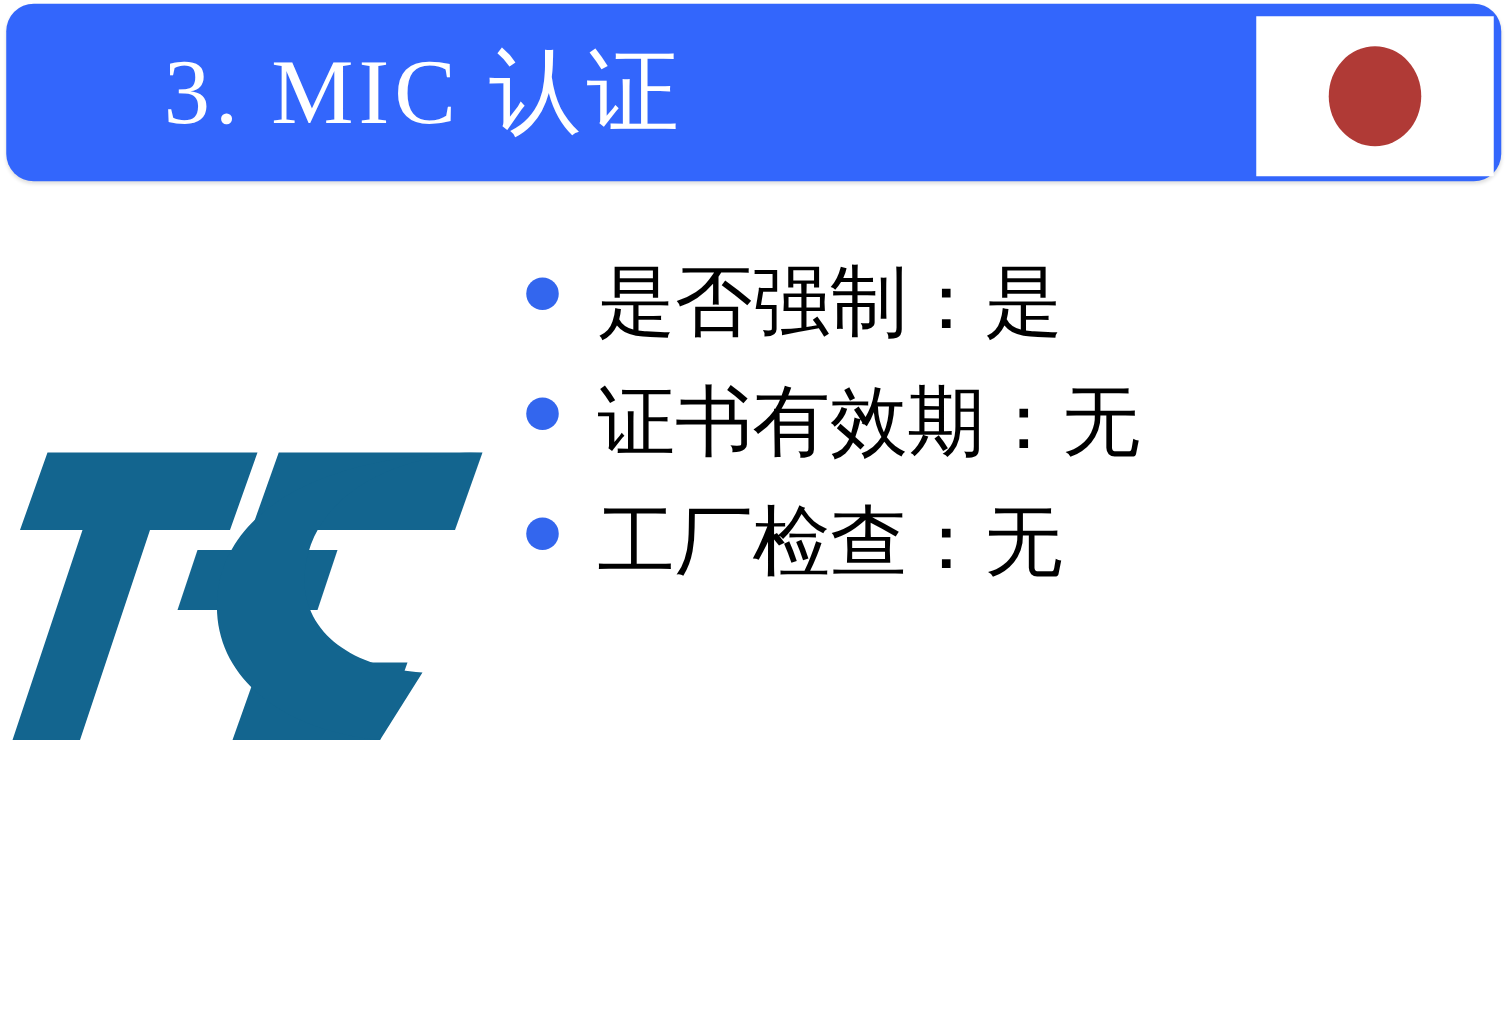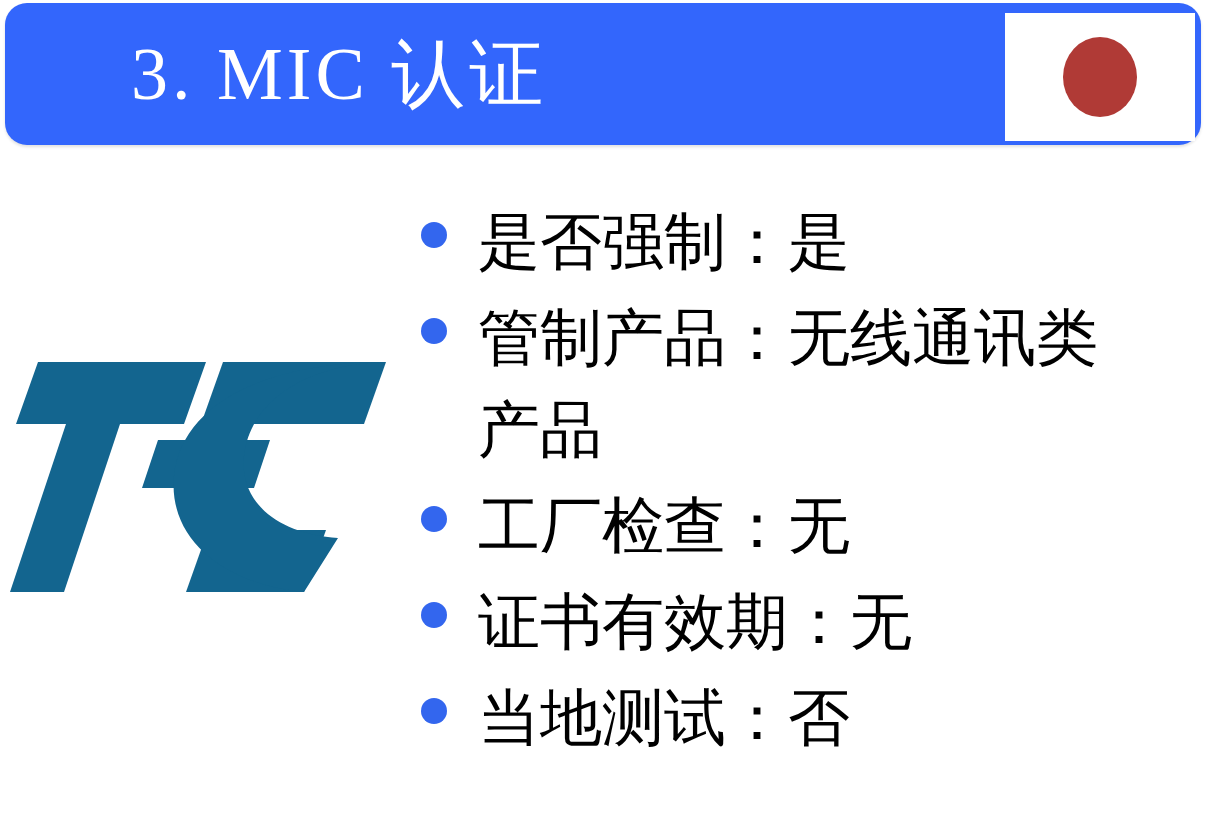--- a/index.html
+++ b/index.html
@@ -98,34 +98,26 @@
     </svg>
   </div>
 
   <div class="bullets">
 
     <div class="bullet-item">
       <span class="bullet-dot"></span>
       <span class="bullet-text">是否强制：是</span>
     </div>
 
-    <div class="bullet-item wrap">
-      <span class="bullet-dot"></span>
-      <span class="bullet-text">管制产品：无线通讯类产品</span>
-    </div>
-
-    <div class="bullet-item">
-      <span class="bullet-dot"></span>
-      <span class="bullet-text">工厂检查：无</span>
-    </div>
 
     <div class="bullet-item">
       <span class="bullet-dot"></span>
       <span class="bullet-text">证书有效期：无</span>
     </div>
 
     <div class="bullet-item">
       <span class="bullet-dot"></span>
-      <span class="bullet-text">当地测试：否</span>
+      <span class="bullet-text">工厂检查：无</span>
     </div>
+
 
   </div>
 </div>
 
 </body></html>

